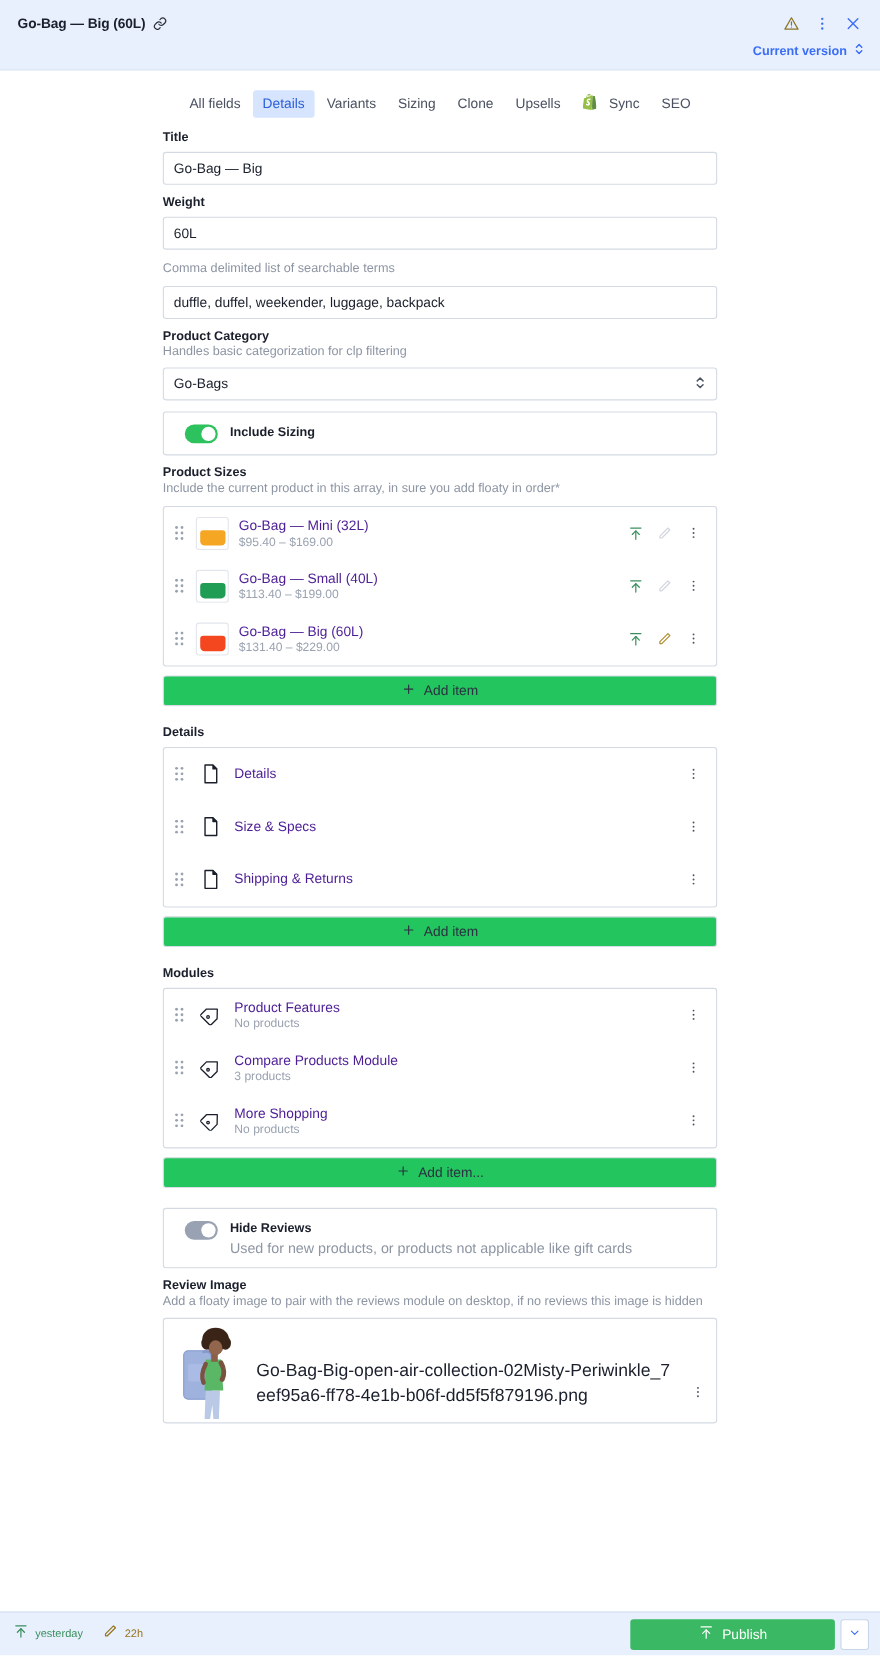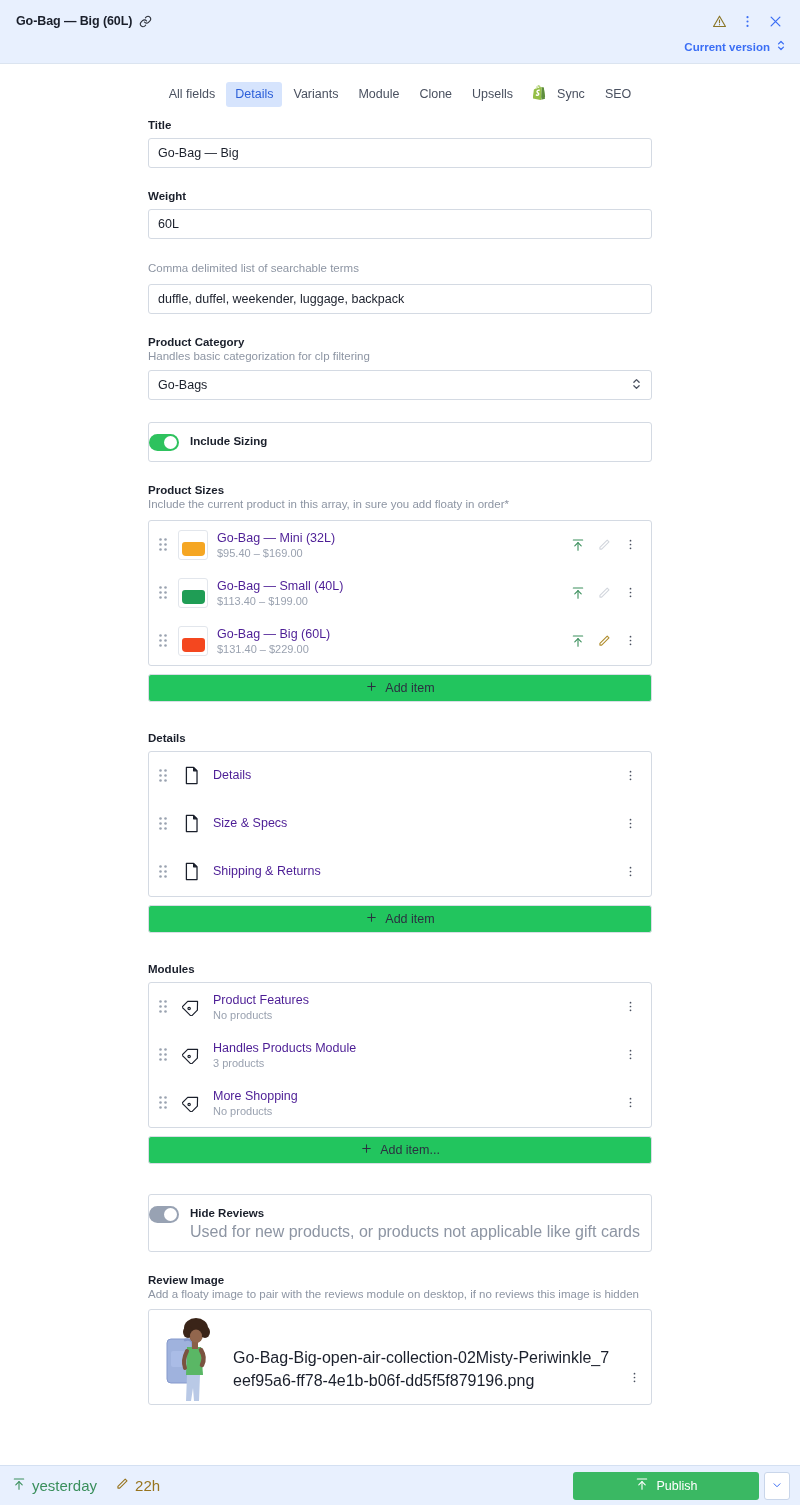--- a/index.html
+++ b/index.html
@@ -116,21 +116,21 @@
   .scroll {
     flex: 1 1 auto;
     overflow: hidden;
     position: relative;
   }
   .form {
     width: 504px;
     margin: 0 auto;
     padding-bottom: 10px;
   }
-  .field { margin-bottom: 22px; }
+  .field { margin-bottom: 10px; }
   .field-label {
     font-size: 11.5px;
     font-weight: bold;
     color: #1a1f2b;
     margin-bottom: 3px;
   }
   .field-desc {
     font-size: 11.5px;
     color: #8d95a3;
     margin-bottom: 6px;
@@ -168,21 +168,21 @@
     cursor: pointer;
     margin-top: 2px;
   }
 
   
   .toggle-box {
     width: 100%;
     border: 1px solid #d4dae3;
     border-radius: 3px;
     background: #fff;
-    padding: 10px 0;
+    padding: 10px 19px;
     display: flex;
     align-items: flex-start;
     gap: 11px;
   }
   .toggle {
     width: 30px;
     height: 17px;
     border-radius: 9px;
     position: relative;
     flex: 0 0 auto;
@@ -202,21 +202,21 @@
   .toggle.on .knob { right: 2px; }
   .toggle.off .knob { right: 2px; }
   .toggle-text-wrap { padding-top: 0px; }
   .toggle-title {
     font-size: 11.5px;
     font-weight: bold;
     color: #1a1f2b;
     line-height: 17px;
   }
   .toggle-sub {
-    font-size: 16px;
+    font-size: 13px;
     color: #8d95a3;
     margin-top: 1px;
   }
 
   
   .array-box {
     border: 1px solid #d4dae3;
     border-radius: 3px;
     background: #fff;
     margin-top: 7px;
@@ -363,21 +363,21 @@
     align-items: center;
     padding: 0 10px 0 12px;
     gap: 0;
   }
   .foot-stat {
     display: flex;
     align-items: center;
     gap: 6px;
     margin-right: 18px;
   }
-  .foot-stat-label { font-size: 15px; }
+  .foot-stat-label { font-size: 10px; }
   .foot-green { color: #3a8f5c; }
   .foot-gold { color: #97741f; }
   .foot-spacer { flex: 1 1 auto; }
   .publish-btn {
     height: 28px;
     min-width: 186px;
     background: #3ab863;
     border: none;
     border-radius: 3px;
     color: #fff;
@@ -451,21 +451,21 @@
         </svg>
       </span>
     </div>
   </div>
 
   <div class="tabs-wrap">
     <div class="tabs">
       <div class="tab"><span>All fields</span></div>
       <div class="tab active"><span>Details</span></div>
       <div class="tab"><span>Variants</span></div>
-      <div class="tab"><span>Module</span></div>
+      <div class="tab"><span>Sizing</span></div>
       <div class="tab"><span>Clone</span></div>
       <div class="tab"><span>Upsells</span></div>
       <div class="tab tab-sync">
         <span>
           <svg width="14" height="15" viewBox="0 0 24 26">
             <path d="M18.6 4.6c-.1-.1-.3-.1-.4-.1l-1.5.1s-1-1-1.2-1.2c-.1-.1-.2-.1-.4-.1l-.8 18.9 6.6-1.5S18.7 4.8 18.6 4.6Z" fill="#5a8b2e"></path>
             <path d="M14.9 3.3c-.2-.1-.4 0-.6.1 0 0-.3.1-.7.2-.4-1.2-1.1-2.3-2.4-2.3h-.1C10.8.6 10.3.4 9.9.4 6.6.4 5 4.5 4.5 6.6c-1.3.4-2.2.7-2.3.7-.7.2-.7.2-.8.9-.1.5-2 15.3-2 15.3l14.2 2.7L14.9 3.3ZM12.8 3.9l-1.2.4c0-.3 0-.6 0-1 0-1-.1-1.7-.3-2.3 1 .2 1.4 1.4 1.5 2.9Zm-2.3.7-2.5.8c.2-.9.7-1.9 1.2-2.5.2-.2.5-.5.9-.7.3.5.4 1.3.4 2.4Zm-.7-3.1c-.3 0-.5.1-.7.2-1.1.9-1.6 2.9-1.8 4l-2 .6c.5-2 1.9-4.9 4.5-4.8Z" fill="#95bf47"></path>
             <path d="M18.2 4.5l-1.5.1s-1-1-1.2-1.2c-.1-.1-.2-.1-.2-.1l-1.1 22.2 6.6-1.5S18.7 4.8 18.6 4.6c-.1-.1-.2-.1-.4-.1Z" fill="#5e8e3e"></path>
             <path d="M11.8 8.4 11 10.8s-.7-.4-1.6-.4c-1.3 0-1.4.8-1.4 1 0 1.1 3 1.6 3 4.3 0 2.1-1.4 3.5-3.2 3.5-2.2 0-3.3-1.4-3.3-1.4l.6-2s1.1 1 2.1 1c.6 0 .9-.5.9-.9 0-1.5-2.5-1.5-2.5-4 0-2.1 1.5-4.1 4.5-4.1 1.2 0 1.7.3 1.7.3Z" fill="#fff"></path>
           </svg>
@@ -818,21 +818,21 @@
                   <circle cx="6.5" cy="11.5" r="1.3"></circle>
               </svg>
             </div>
             <div class="row-icon">
               <svg width="19" height="19" viewBox="0 0 24 24" fill="none" stroke="#1a1f2b" stroke-width="1.5" stroke-linejoin="round">
                 <path d="M3 9.5V20.5h11L22 12.8 13.2 4H3v5.5Z" transform="rotate(-45 12 12)"></path>
                 <circle cx="9" cy="14.6" r="1.5"></circle>
               </svg>
             </div>
             <div class="row-main">
-              <div class="row-title">Handles Products Module</div>
+              <div class="row-title">Compare Products Module</div>
               <div class="row-sub">3 products</div>
             </div>
             <div class="row-actions">
               <div class="act">
                 <svg width="13" height="13" viewBox="0 0 24 24" fill="#4a5160">
                   <circle cx="12" cy="5" r="1.6"></circle>
                     <circle cx="12" cy="12" r="1.6"></circle>
                     <circle cx="12" cy="19" r="1.6"></circle>
                 </svg>
               </div>

